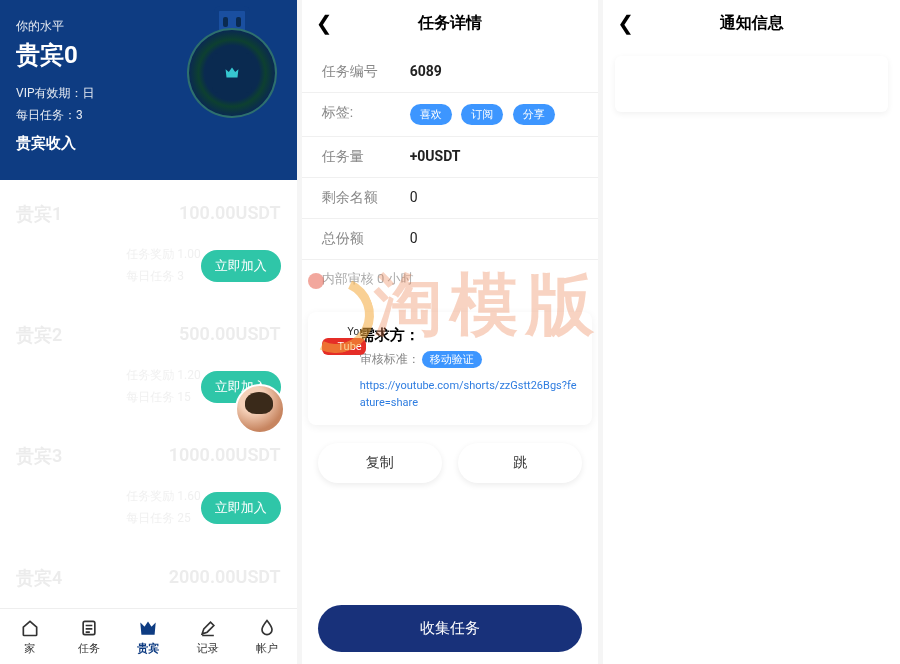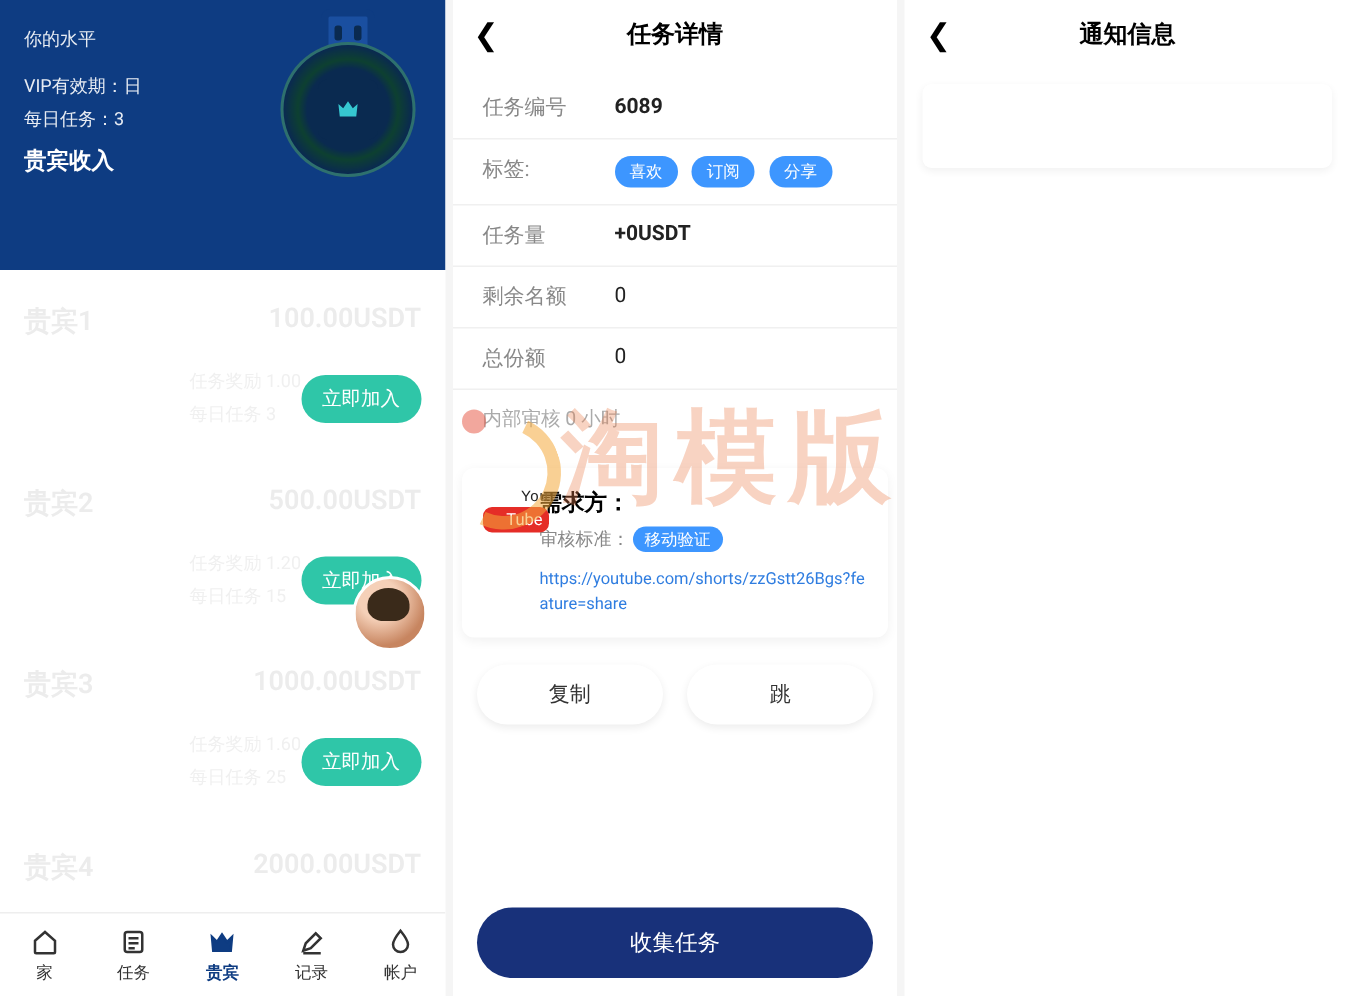--- a/index.html
+++ b/index.html
@@ -67,20 +67,21 @@
 .wm-logo::before{content:"";position:absolute;width:58px;height:58px;border:9px solid rgba(245,170,60,.55);border-left-color:transparent;border-top-color:transparent;border-radius:50%;transform:rotate(-20deg);left:0;top:6px}
 .wm-logo::after{content:"";position:absolute;width:16px;height:16px;border-radius:50%;background:rgba(230,80,60,.5);left:10px;top:2px}
 .watermark-host{position:fixed;left:0;top:0}
 </style>
 </head>
 <body>
 
 <div class="panel p-left">
   <div class="vip-header">
     <div class="lvl-label">你的水平</div>
+    <div class="lvl-name">贵宾0</div>
     <div class="lvl-meta">
       <span>VIP有效期：</span><span>日</span><br>
       <span>每日任务：</span><span>3</span>
     </div>
     <div class="lvl-income">贵宾收入</div>
     <div class="crest">
       <div class="crest-handle"></div>
       <div class="crest-outer">
           <div class="crest-inner">
         <svg viewBox="0 0 24 24">

